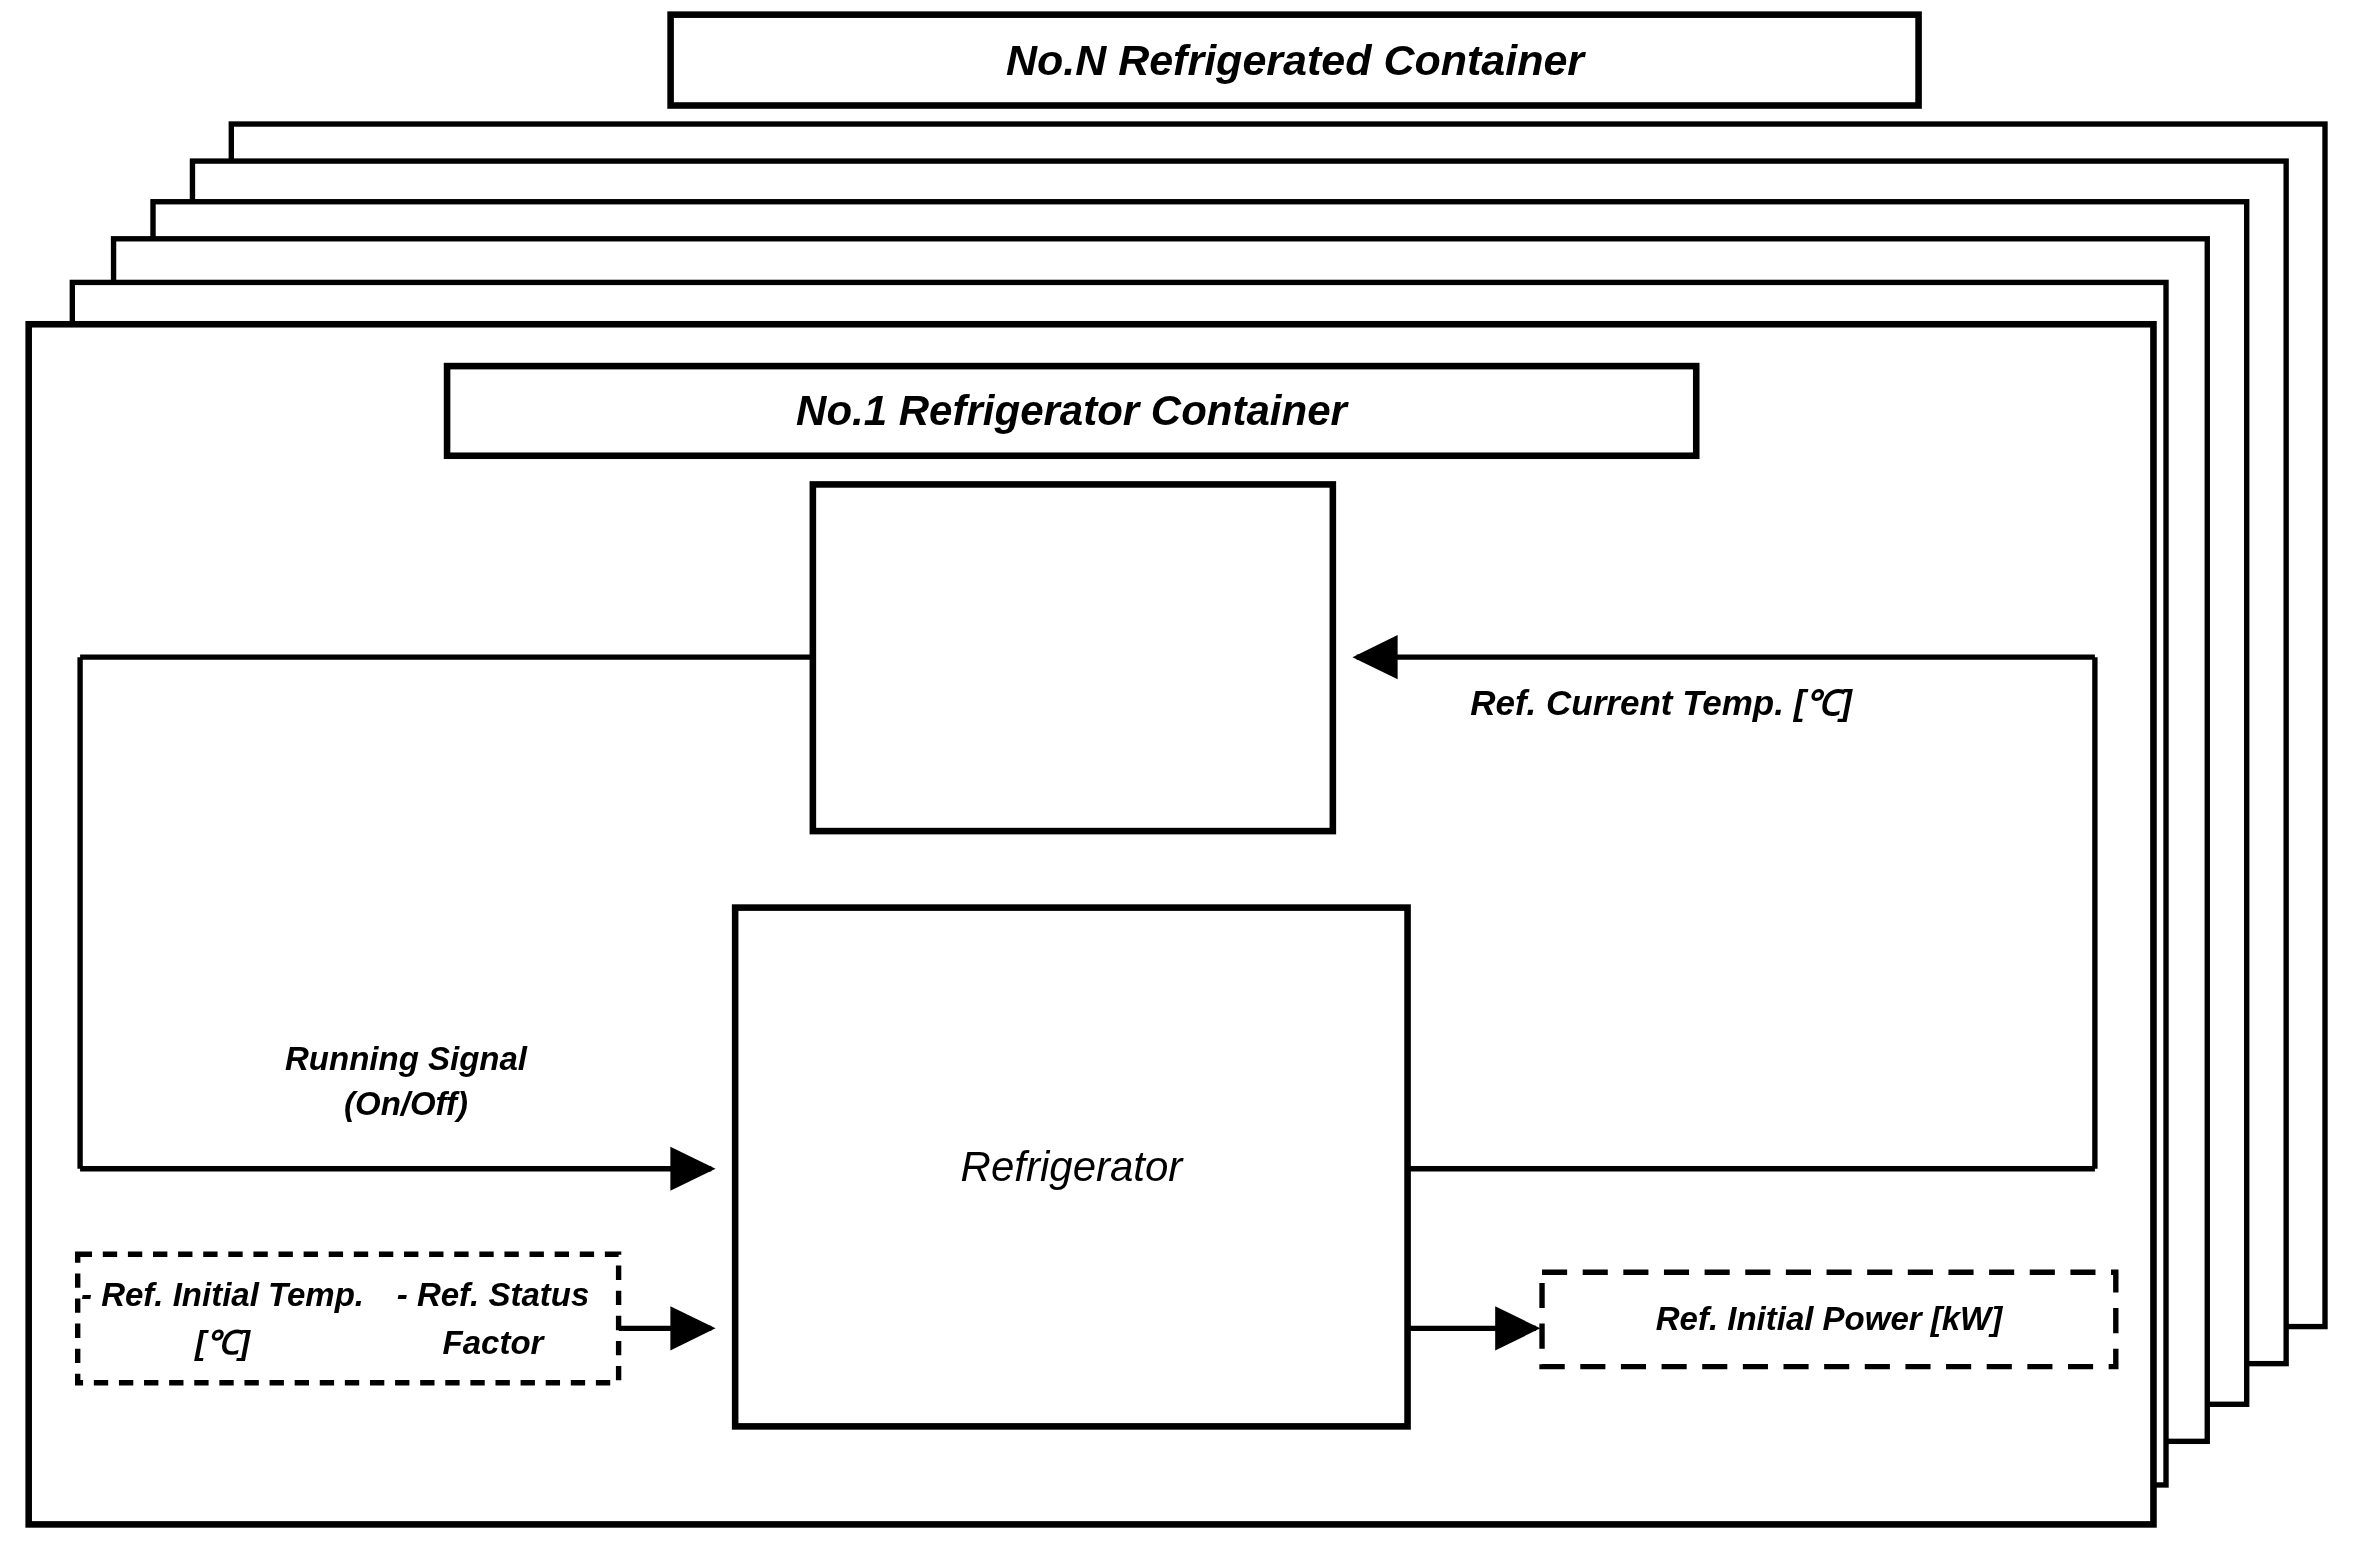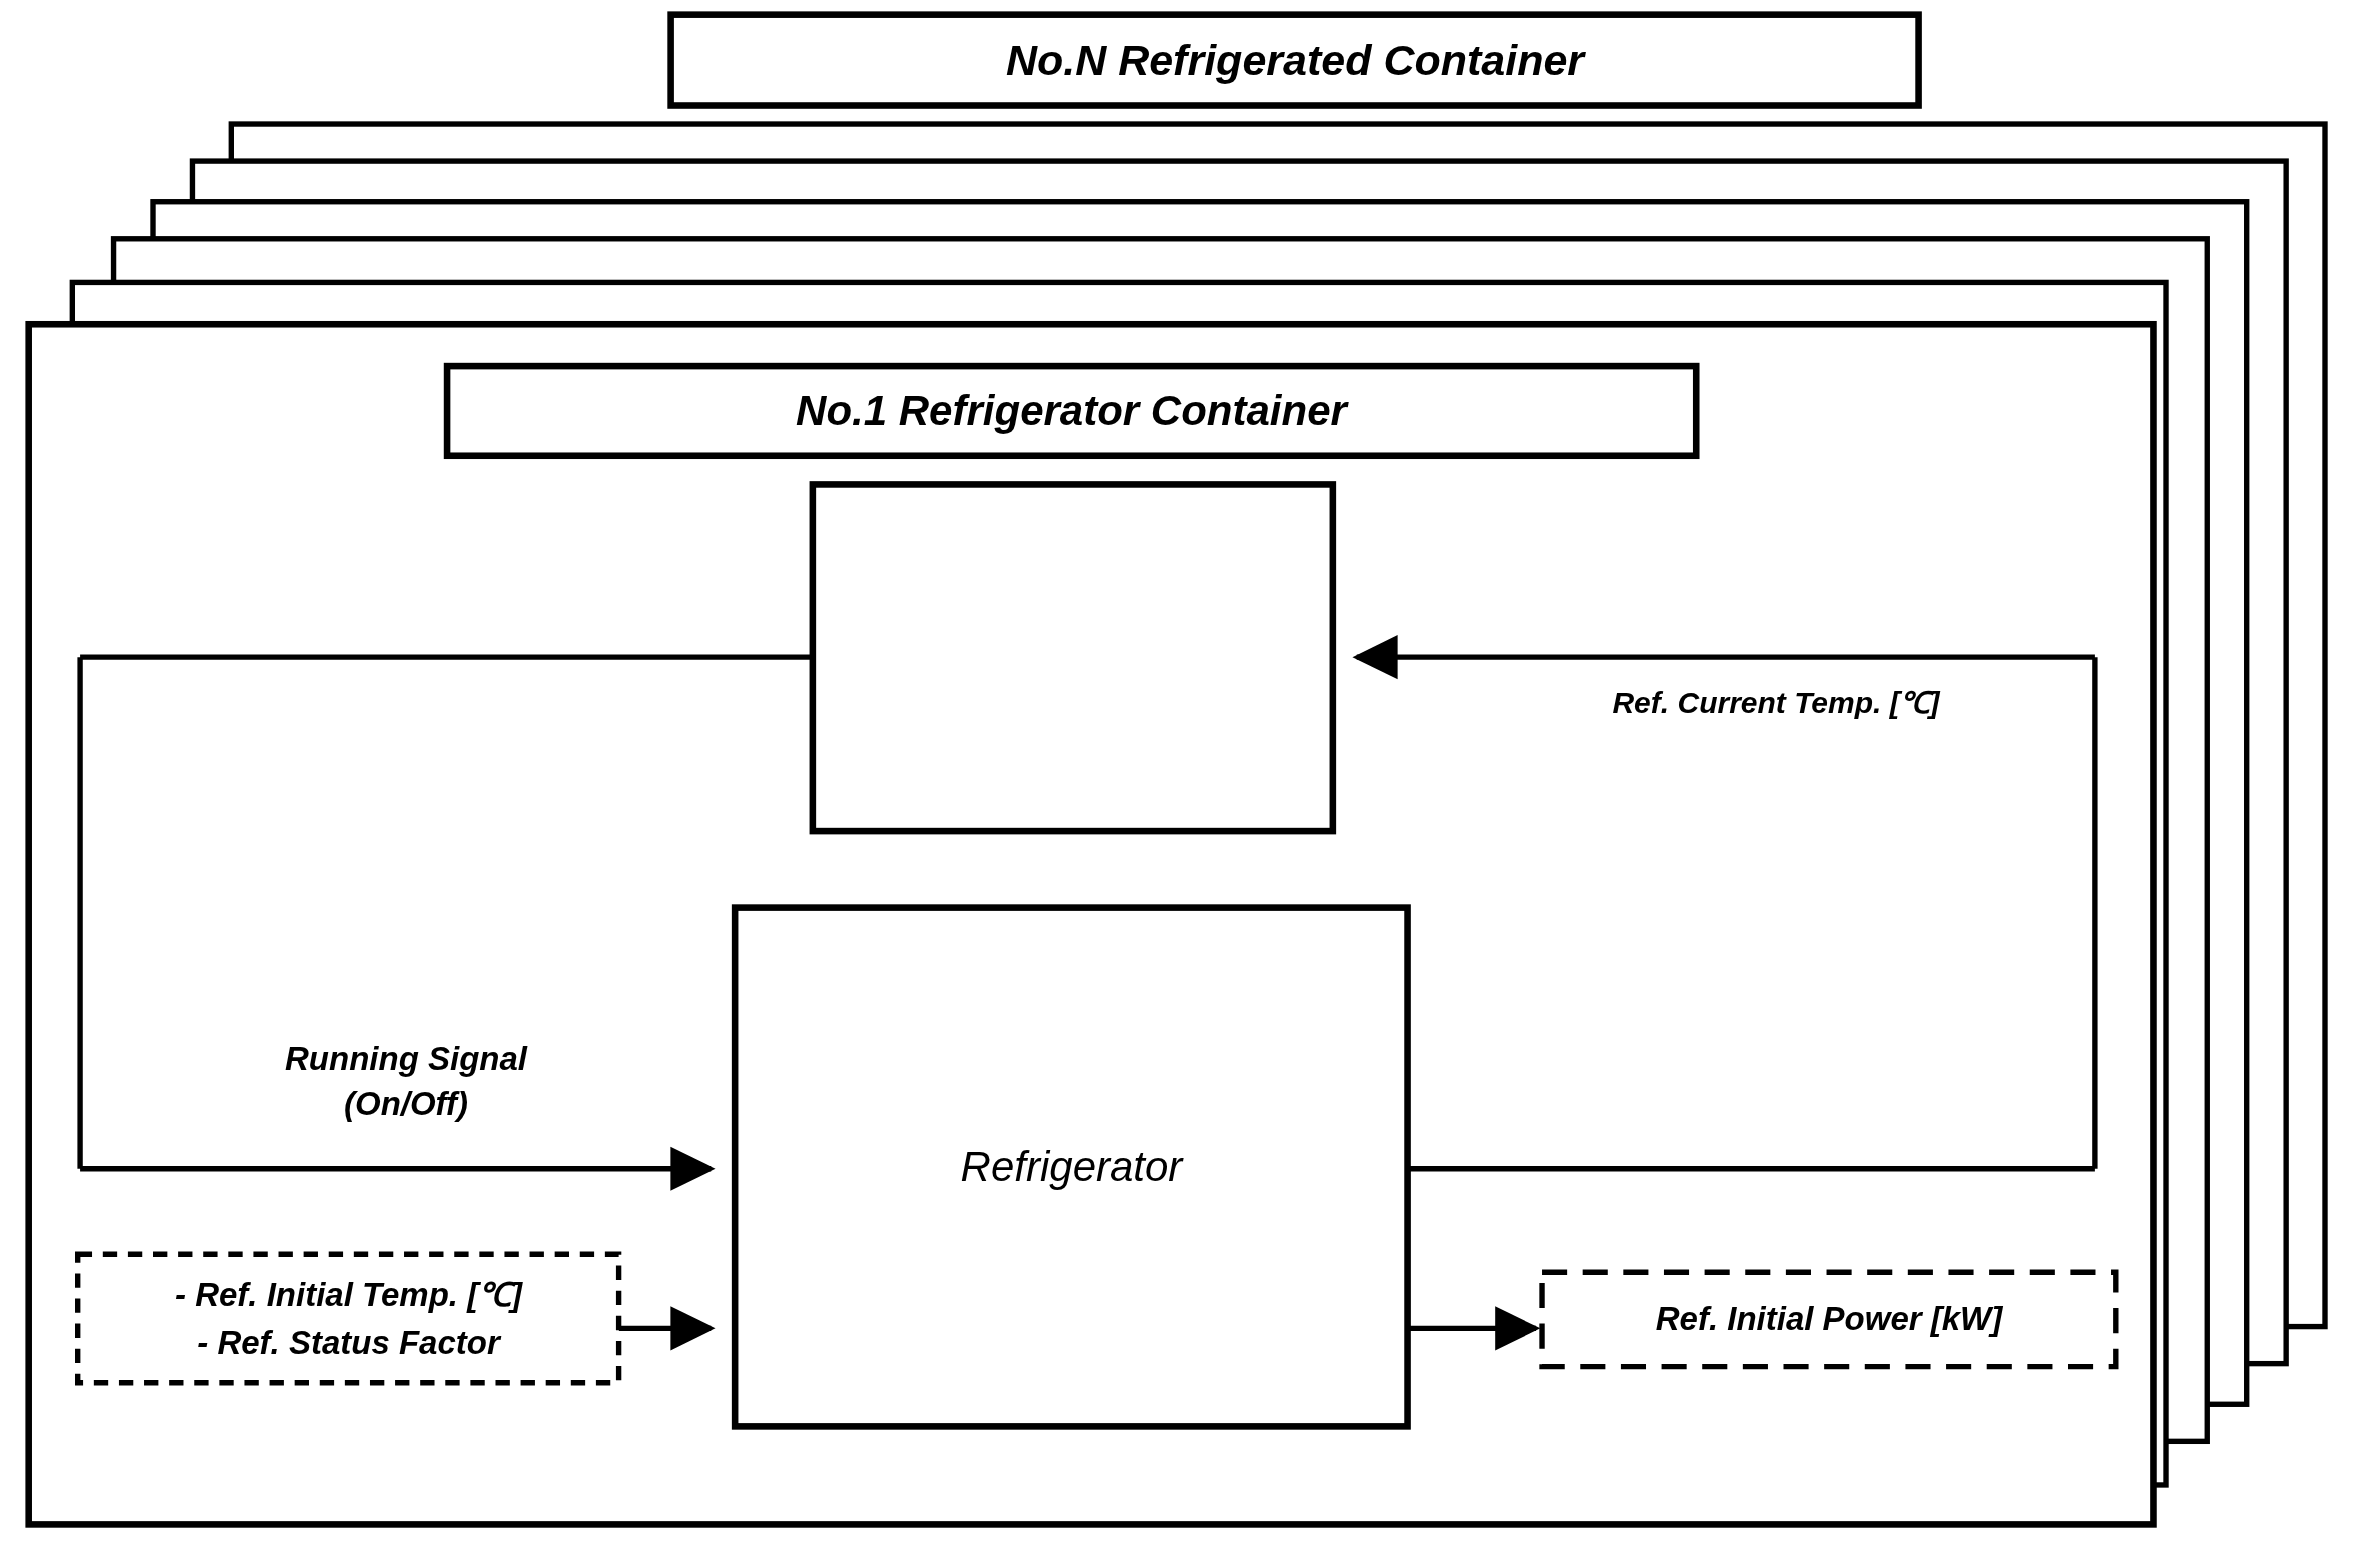--- a/index.html
+++ b/index.html
@@ -71,26 +71,26 @@
     <rect x="748" y="612" width="2090" height="150" fill="#fff" stroke="#000" stroke-width="11"></rect>
   </svg>
 
   <div class="lbl" style="left:671px;top:14.3px;width:1248px;height:91px;font-size:43px;font-weight:bold;">No.N Refrigerated Container</div>
 
   <div class="lbl" style="left:447px;top:366px;width:1249px;height:90px;font-size:42px;font-weight:bold;">No.1 Refrigerator Container</div>
 
 
   <div class="lbl" style="left:735px;top:907px;width:673px;height:519px;font-size:42px;font-weight:normal;">Refrigerator</div>
 
-  <div class="lbl plain" style="left:1507px;top:676px;width:538px;height:54px;font-size:30px;">Ref. Current Temp. [℃]</div>
+  <div class="lbl plain" style="left:1392px;top:676px;width:538px;height:54px;font-size:35px;">Ref. Current Temp. [℃]</div>
 
   <div class="lbl plain" style="left:179px;top:1031px;width:454px;height:102px;font-size:33px;line-height:1.35;">Running Signal
 (On/Off)</div>
 
-  <div class="lbl" style="left:78px;top:1254px;width:541px;height:129px;flex-direction:column;
+  <div class="lbl" style="left:78px;top:1254px;width:541px;height:129px;flex-direction:row;
               align-items:center;justify-content:center;font-size:33px;font-weight:bold;line-height:1.45;">
     <span>- Ref. Initial Temp. [℃]</span>
     <span>- Ref. Status Factor</span>
   </div>
 
   <div class="lbl" style="left:1542px;top:1272px;width:574px;height:94px;font-size:33px;font-weight:bold;">Ref. Initial Power [kW]</div>
 
 </div>
 
 

